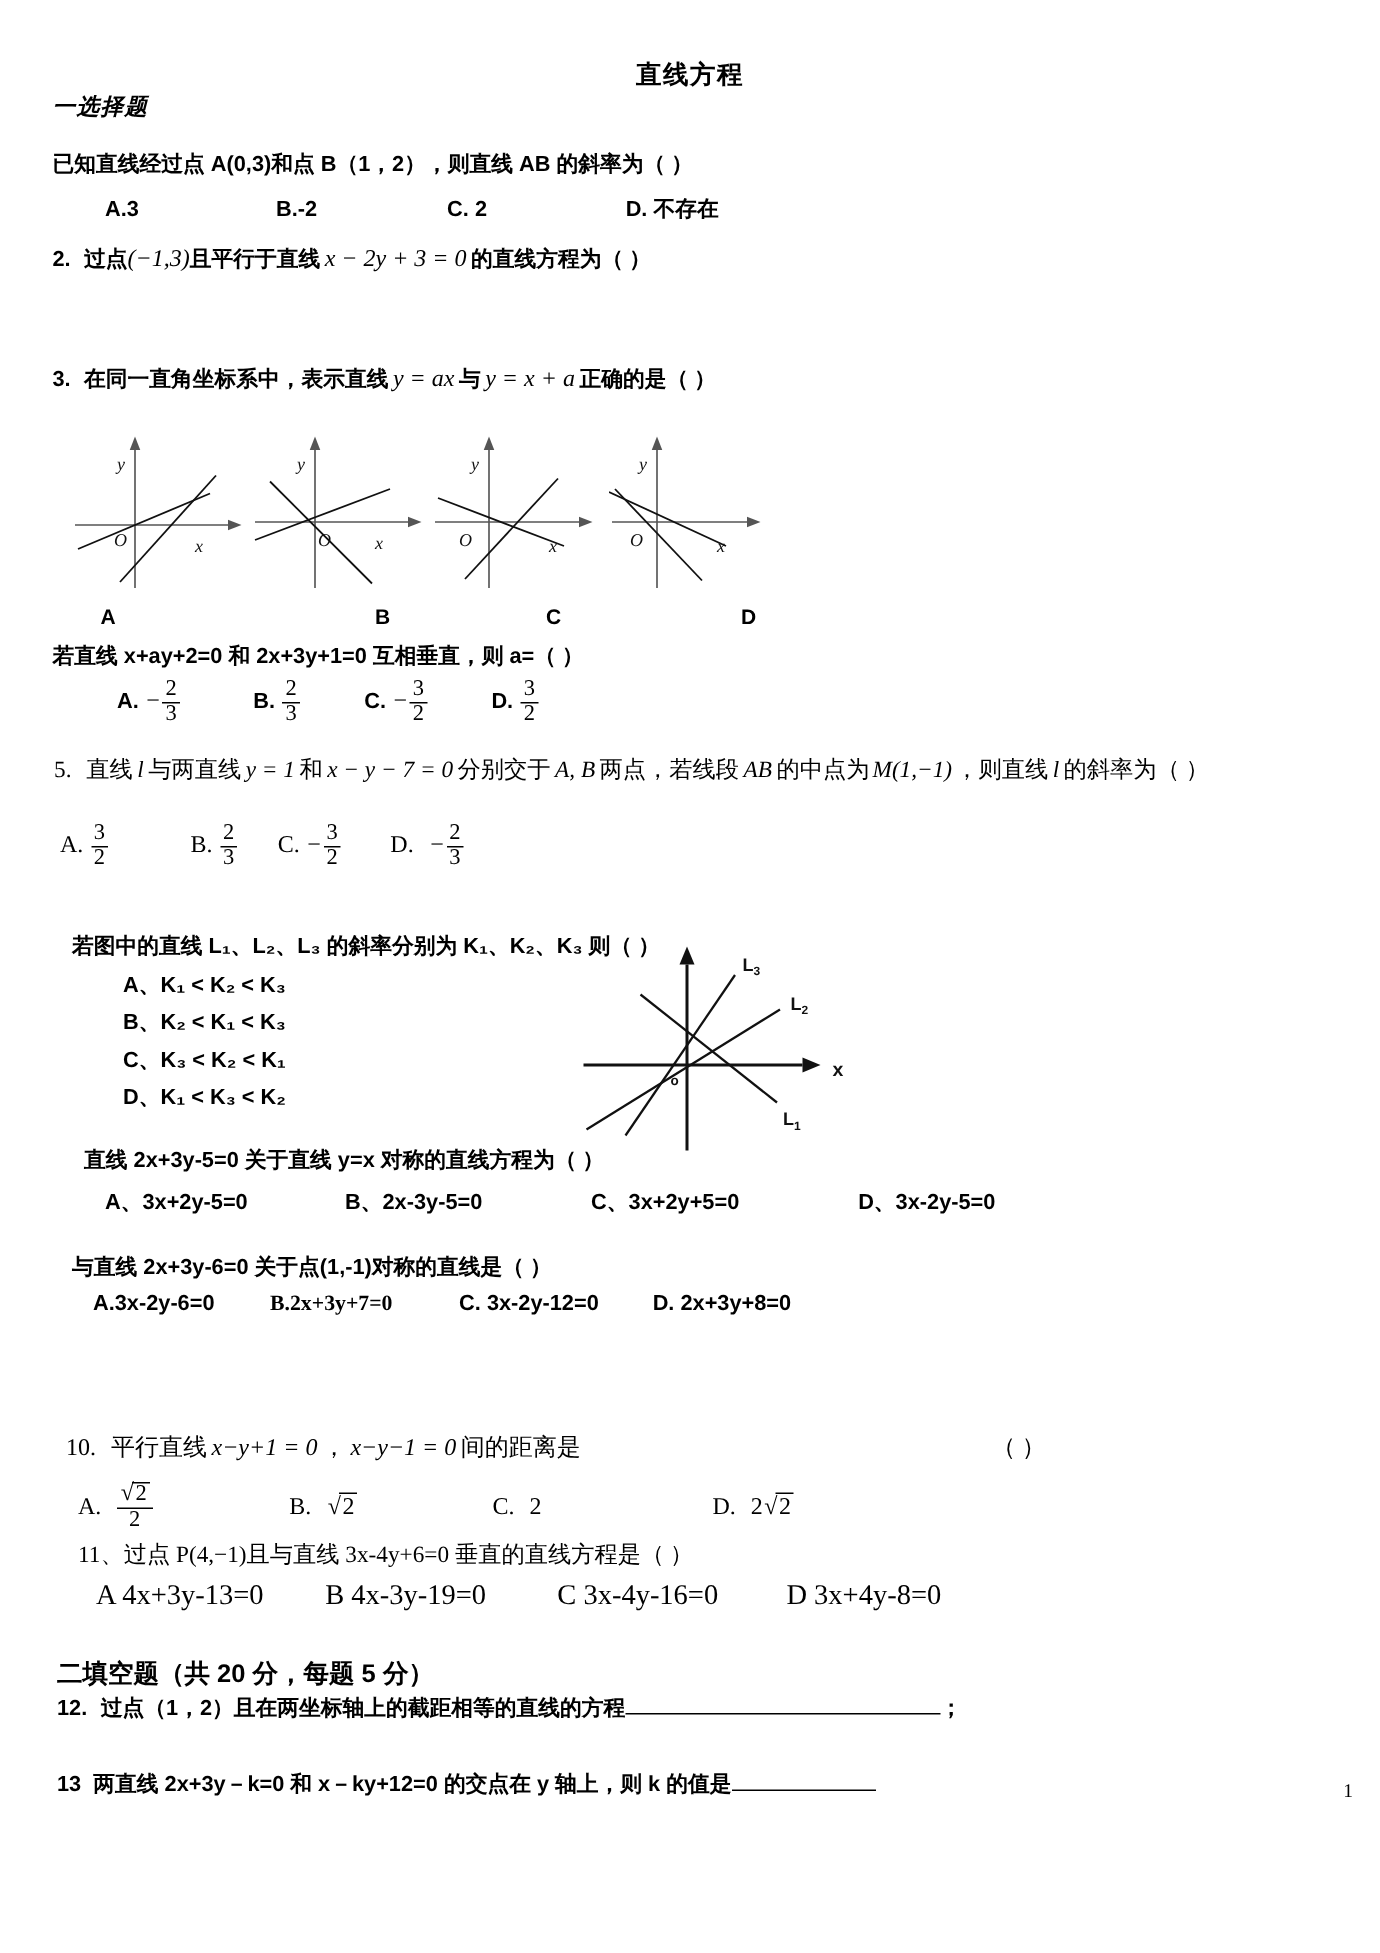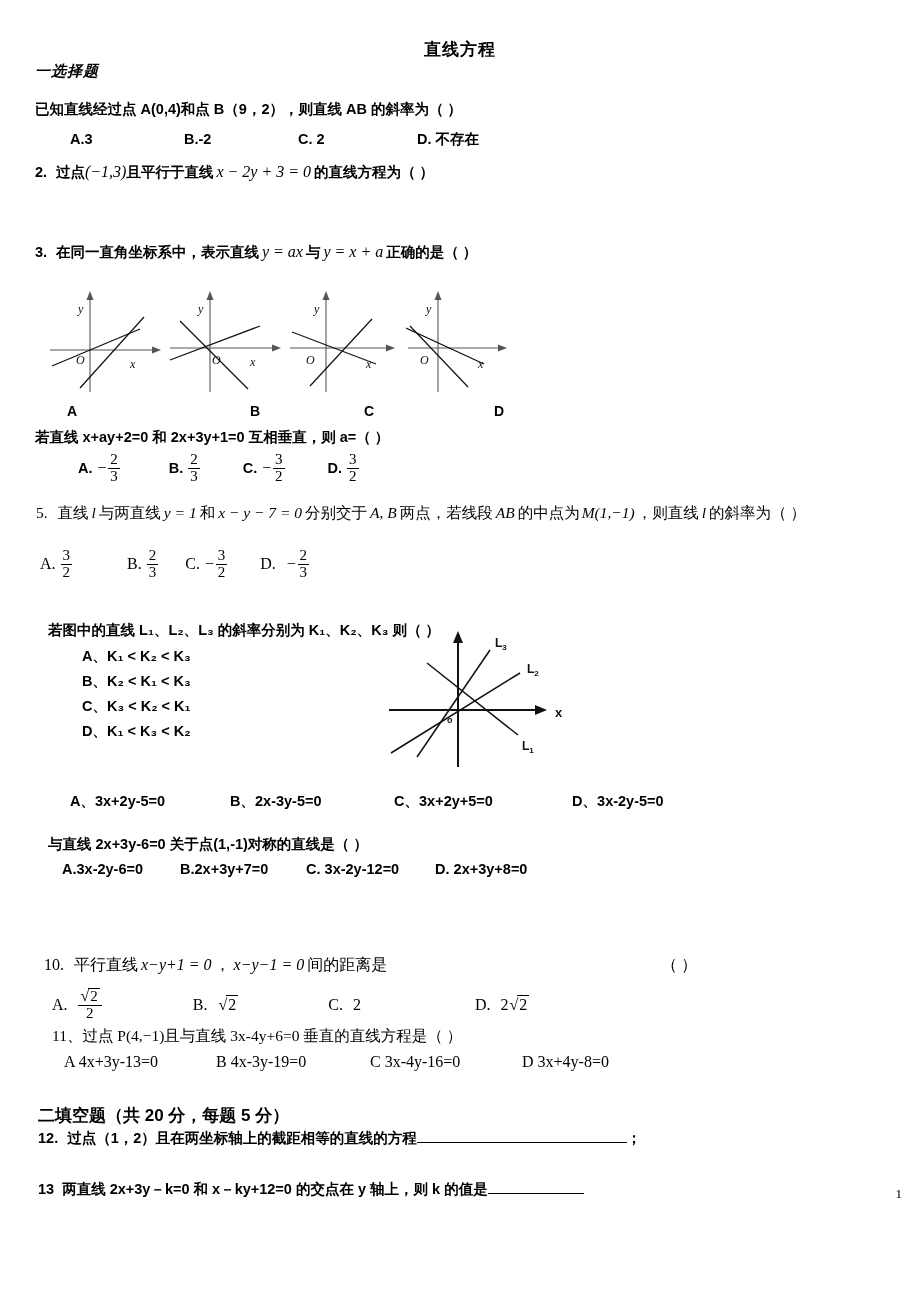--- a/index.html
+++ b/index.html
@@ -129,21 +129,21 @@
 </style>
 </head>
 <body>
 
 <div class="page">
 
   <div class="doc-title">直线方程</div>
 
   <div class="section-head" style="top:62px; left:35px;">一选择题</div>
 
-  <div class="q q-sans" style="top:100px; left:35px;">已知直线经过点 A(0,4)和点 B（9，2），则直线 AB 的斜率为（    ）</div>
+  <div class="q q-sans" style="top:100px; left:35px;">已知直线经过点 A(0,3)和点 B（1，2），则直线 AB 的斜率为（    ）</div>
   <div class="opts opts-sans" style="top:130px; left:70px;">
     <span style="display:inline-block;width:110px;">A.3</span>
     <span style="display:inline-block;width:110px;">B.-2</span>
     <span style="display:inline-block;width:115px;">C. 2</span>
     <span style="display:inline-block;">D. 不存在</span>
   </div>
 
   <div class="q" style="top:163px; left:35px;">
     <span class="q-sans">2.</span>
     <span class="q-sans" style="margin-left:5px;">过点</span><span class="mi" style="font-size:16px;">(−1,3)</span><span class="q-sans">且平行于直线</span><span class="mi" style="font-size:16px; margin:0 3px;">x − 2y + 3 = 0</span><span class="q-sans">的直线方程为（   ）</span>
@@ -289,31 +289,32 @@
 
       <line x1="32" y1="132" x2="105" y2="25" stroke="#111" stroke-width="1.5"></line>
       <text x="110" y="22" font-family="Liberation Sans, sans-serif" font-weight="bold" font-size="12" fill="#111">L<tspan font-size="8" dy="3">3</tspan></text>
       <text x="142" y="48" font-family="Liberation Sans, sans-serif" font-weight="bold" font-size="12" fill="#111">L<tspan font-size="8" dy="3">2</tspan></text>
       <text x="137" y="125" font-family="Liberation Sans, sans-serif" font-weight="bold" font-size="12" fill="#111">L<tspan font-size="8" dy="3">1</tspan></text>
       <text x="170" y="92" font-family="Liberation Sans, sans-serif" font-weight="bold" font-size="13" fill="#111">x</text>
       <text x="62" y="98" font-family="Liberation Sans, sans-serif" font-weight="bold" font-size="9" fill="#111">o</text>
     </svg>
   </div>
 
+  <div class="q q-sans" style="top:764px; left:56px;">直线 2x+3y-5=0 关于直线 y=x 对称的直线方程为（    ）</div>
   <div class="opts opts-sans" style="top:792px; left:70px;">
     <span style="display:inline-block;width:156px;">A、3x+2y-5=0</span>
     <span style="display:inline-block;width:160px;">B、2x-3y-5=0</span>
     <span style="display:inline-block;width:174px;">C、3x+2y+5=0</span>
     <span style="display:inline-block;">D、3x-2y-5=0</span>
   </div>
 
   <div class="q q-sans" style="top:835px; left:48px;">与直线 2x+3y-6=0 关于点(1,-1)对称的直线是（     ）</div>
   <div class="opts opts-sans" style="top:861px; left:62px;">
     <span style="display:inline-block;width:114px;">A.3x-2y-6=0</span>
-    <span style="display:inline-block;width:122px;">B.2x+3y+7=0</span>
+    <span style="display:inline-block;width:122px;font-family:Liberation Serif, serif;">B.2x+3y+7=0</span>
     <span style="display:inline-block;width:125px;">C. 3x-2y-12=0</span>
     <span style="display:inline-block;">D. 2x+3y+8=0</span>
   </div>
 
 
   <div class="q q-serif" style="top:955px; left:44px;">
     <span>10.</span>
     <span style="margin-left:6px;">平行直线</span><span class="mi" style="margin:0 3px;">x−y+1 = 0</span><span>，</span><span class="mi" style="margin:0 3px;">x−y−1 = 0</span><span>间的距离是</span>
     <span style="display:inline-block; width:270px;"></span><span>（    ）</span>
   </div>
@@ -332,21 +333,21 @@
     </span>
     <span style="margin-left:110px;">
       <span>D.</span>
       <span style="margin-left:6px;">2</span><span class="sqrt"><span class="rad">√</span><span class="bar">2</span></span>
     </span>
   </div>
 
   <div class="q q-serif" style="top:1026px; left:52px; font-size:15.5px;">
     <span>11、</span><span>过点 P(4,−1)且与直线 3x-4y+6=0 垂直的直线方程是（    ）</span>
   </div>
-  <div class="opts opts-serif" style="top:1053px; left:64px; font-size:16px;">
+  <div class="opts opts-serif" style="top:1053px; left:64px; font-size:19px;">
     <span style="display:inline-block;width:148px;">A   4x+3y-13=0</span>
     <span style="display:inline-block;width:150px;">B    4x-3y-19=0</span>
     <span style="display:inline-block;width:148px;">C  3x-4y-16=0</span>
     <span style="display:inline-block;">D    3x+4y-8=0</span>
   </div>
 
   <div class="q q-sans" style="top:1104px; left:38px; font-size:17px;">二填空题（共 20 分，每题 5 分）</div>
 
   <div class="q q-sans" style="top:1129px; left:38px; font-size:14.5px;text-align:center;">
     <span>12.</span>

